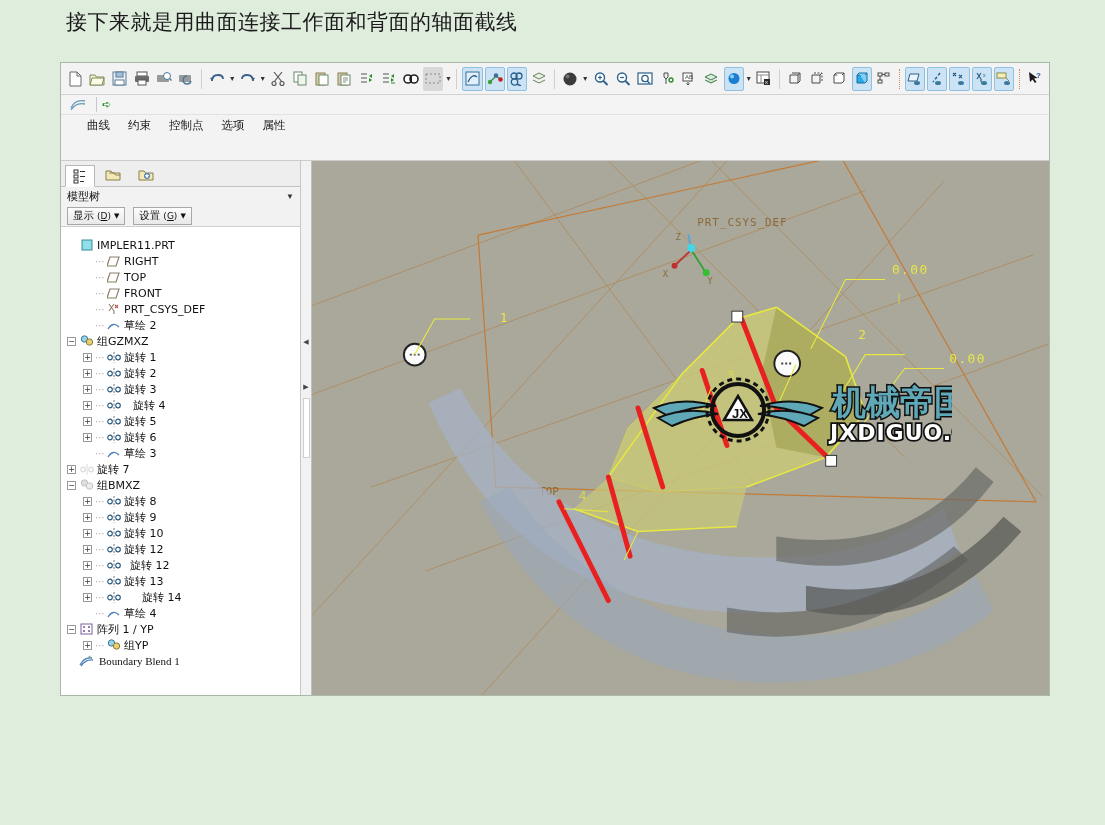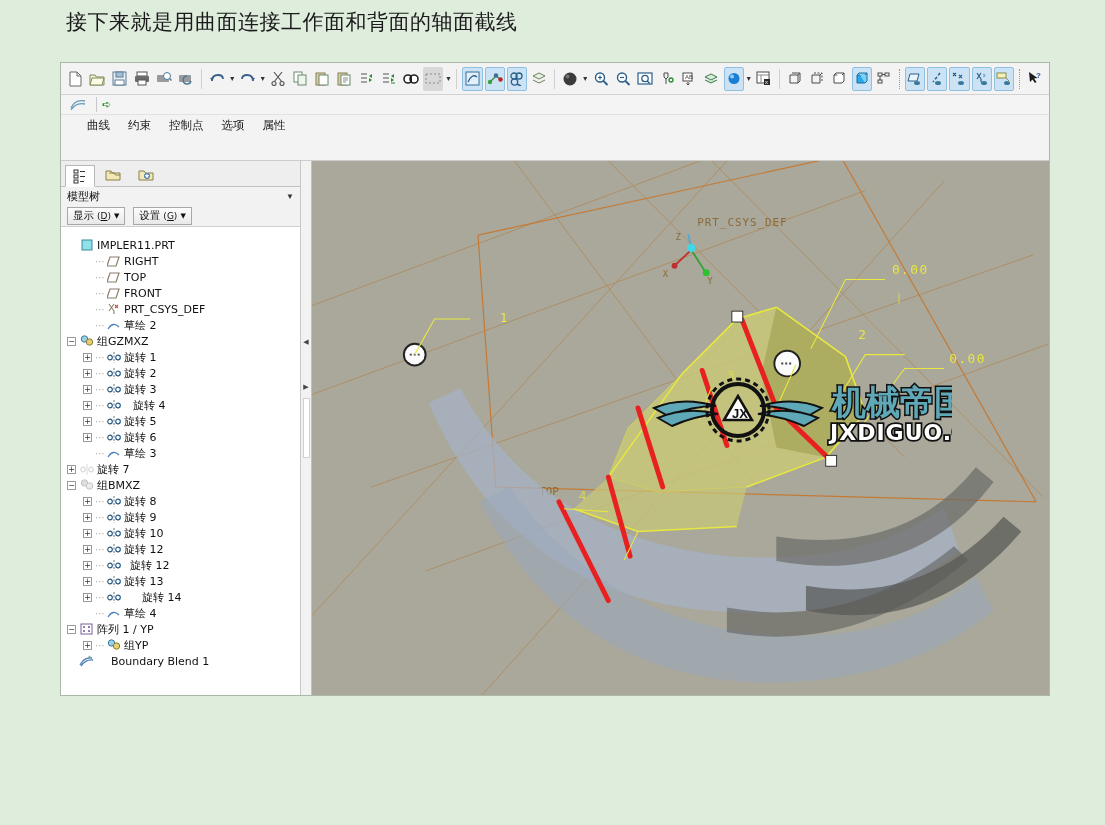--- a/index.html
+++ b/index.html
@@ -777,21 +777,21 @@
           </div>
           <div class="trow" style="padding-left: 0px;">
             <span class="exp none"></span>
             <span class="ic">
               <svg width="15" height="12">
                 <path d="M1 10 Q5 2 13 3" fill="none" stroke="#4a7fb8" stroke-width="1.3"></path>
                 <path d="M2 11 Q7 4 14 5" fill="none" stroke="#4a7fb8" stroke-width="1.3"></path>
                 <text x="9" y="5" font-size="6" fill="#3a8a3a">*</text>
               </svg>
             </span>
-            <span style="margin-left: 17px;">Boundary Blend 1</span>
+            <span style="margin-left: 5px; font-family: Liberation Serif, serif;">Boundary Blend 1</span>
           </div>
         </div>
     </div>
 
     <div class="splitter">
       <div class="sp-handle"></div>
       <div class="sp-ar" style="top:177px;">◀</div>
       <div class="sp-ar" style="top:222px;">▶</div>
     </div>
 

